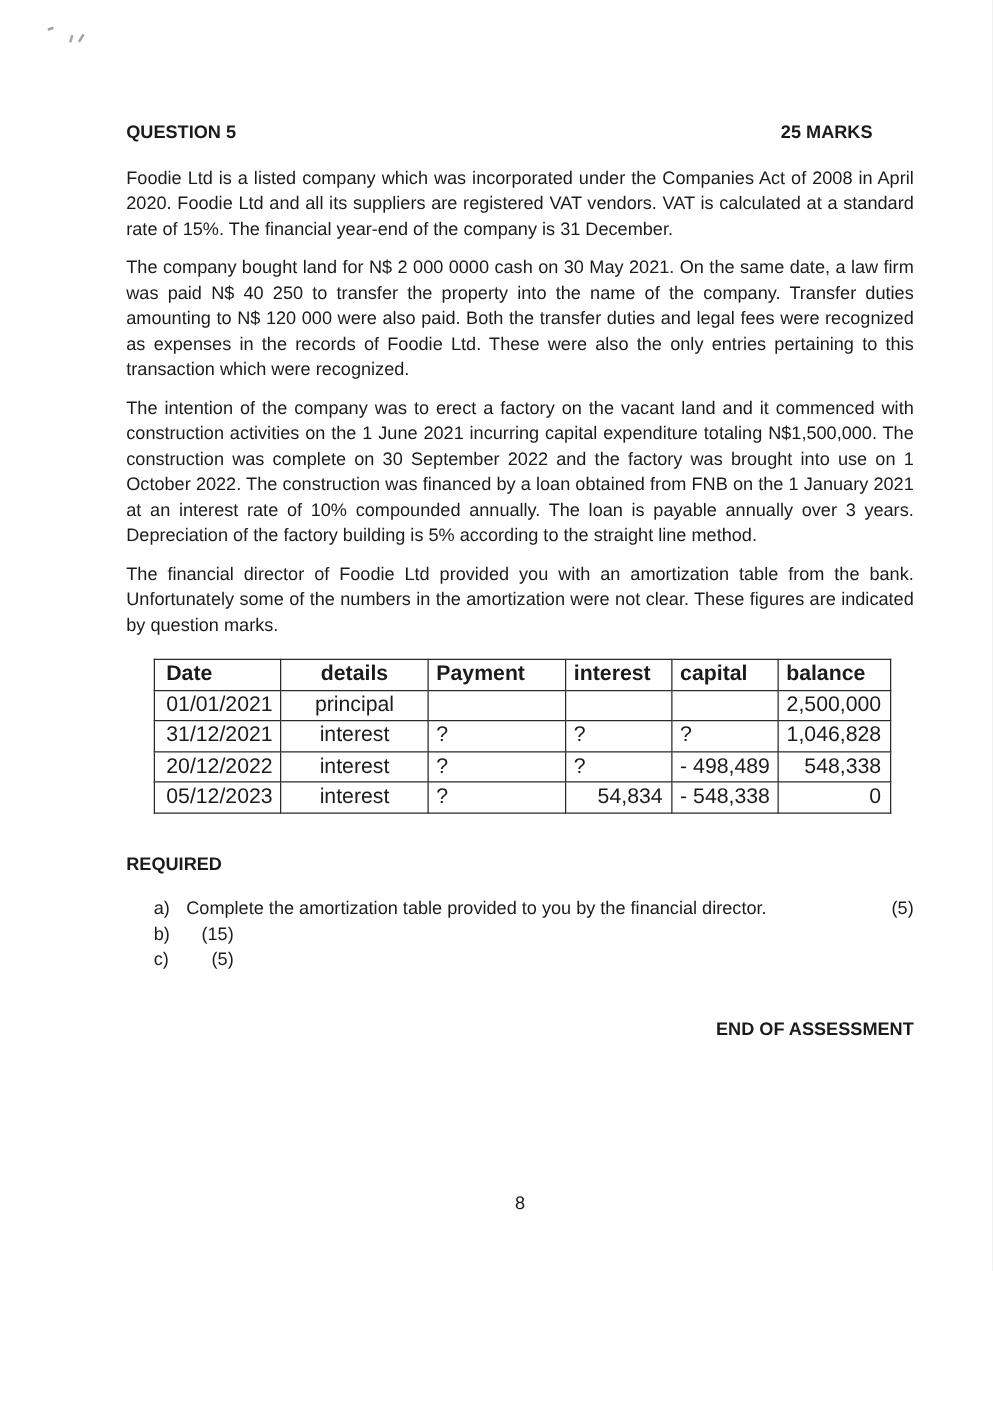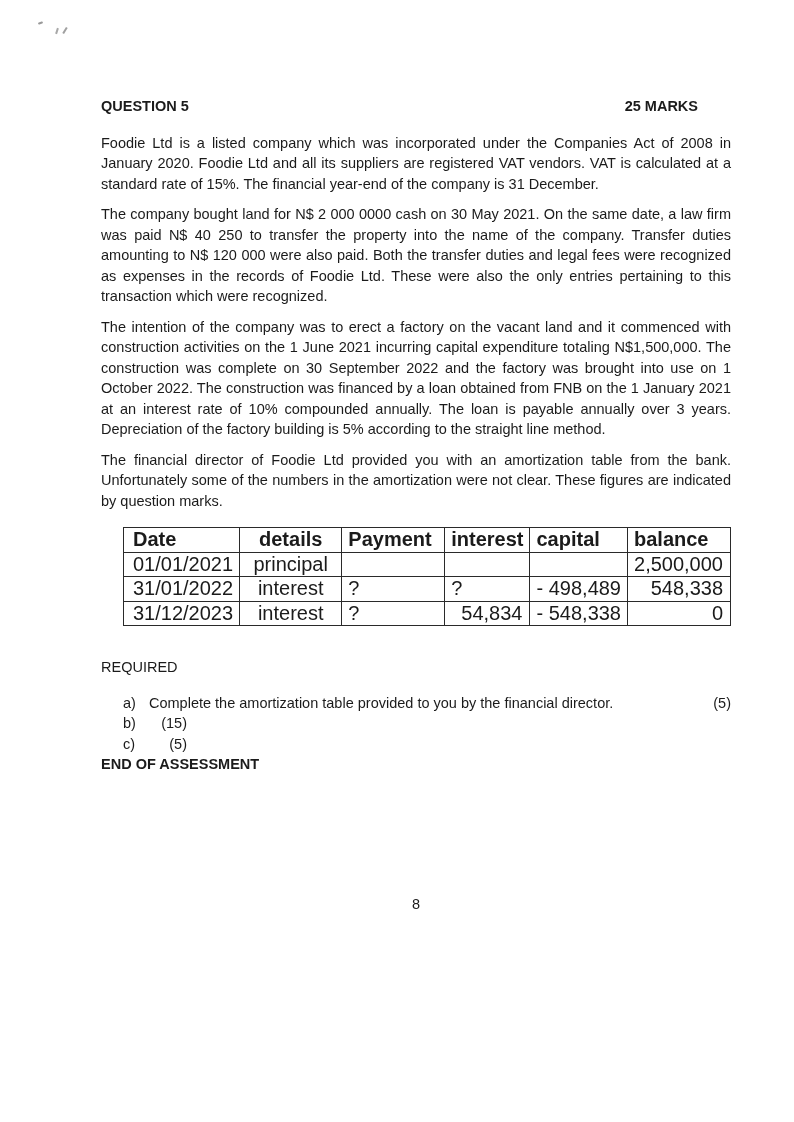--- a/index.html
+++ b/index.html
@@ -33,64 +33,64 @@
   .header-row {
     display: flex; justify-content: space-between; align-items: flex-start;
     padding-right: 33px; margin-bottom: 16px;
   }
   .bold { font-weight: bold; }
   .para { margin-bottom: 10px; }
   .justify { text-align: justify; }
   table.amort {
     border-collapse: collapse;
     margin: 16px 0 0 22px;
-    font-size: 20px;
+    font-size: 17px;
   }
   table.amort th, table.amort td {
     border: 1.2px solid #2a2a2a;
     padding: 1px 6px 2px 6px;
     height: 20px;
     vertical-align: middle;
     text-align: left;
     white-space: nowrap;
   }
   table.amort th { font-weight: bold; }
   table.amort .c-date   { width: 100px; padding-left: 9px; }
   table.amort .c-det    { width: 118px; text-align: center; }
   table.amort .c-pay    { width: 110px; }
   table.amort .c-int    { width: 85px; }
   table.amort .c-cap    { width: 80px; }
   table.amort .c-bal    { width: 90px; }
   table.amort td.num { text-align: right; padding-right: 7px; }
-  .required-heading { margin-top: 31px; font-weight: normal; }
+  .required-heading { margin-top: 31px; font-weight: bold; }
   .req-list { margin-top: 15px; padding-left: 22px; }
   .req-item { display: flex; align-items: flex-start; }
   .req-item .letter { width: 26px; flex: 0 0 26px; }
   .req-item .req-text { flex: 1 1 auto; padding-right: 10px; }
   .req-item .req-marks { flex: 0 0 38px; text-align: right; align-self: flex-end; }
-  .end-line { text-align: left; font-weight: bold; }
+  .end-line { margin-top: 35px; text-align: right; font-weight: bold; }
   .page-number { margin-top: 119px; text-align: center; }
 </style>
 </head>
 <body>
 
 <div class="page">
 
   <div class="pen-marks">
     <span class="m1"></span>
     <span class="m2"></span>
     <span class="m3"></span>
   </div>
 
   <div class="header-row">
     <span class="bold">QUESTION 5</span>
     <span class="bold">25 MARKS</span>
   </div>
 
-  <p class="para justify">Foodie Ltd is a listed company which was incorporated under the Companies Act of 2008 in January 2020. Foodie Ltd and all its suppliers are registered VAT vendors. VAT is calculated at a standard rate of 15%.  The financial year-end of the company is 31 December.</p>
+  <p class="para justify">Foodie Ltd is a listed company which was incorporated under the Companies Act of 2008 in April 2020. Foodie Ltd and all its suppliers are registered VAT vendors. VAT is calculated at a standard rate of 15%.  The financial year-end of the company is 31 December.</p>
   <p class="para justify">The company bought land for N$ 2 000 0000 cash on 30 May 2021. On the same date, a law firm was paid N$ 40 250 to transfer the property into the name of the company. Transfer duties amounting to N$ 120 000 were also paid. Both the transfer duties and legal fees were recognized as expenses in the records of Foodie Ltd.  These were also the only entries pertaining to this transaction which were recognized.</p>
   <p class="para justify">The intention of the company was to erect a factory on the vacant land and it commenced with construction activities on the 1 June 2021 incurring capital expenditure totaling N$1,500,000. The construction was complete on 30 September 2022 and the factory was brought into use on 1 October 2022. The construction was financed by a loan obtained from FNB on the 1 January 2021 at an interest rate of 10% compounded annually. The loan is payable annually over 3 years. Depreciation of the factory building is 5% according to the straight line method.</p>
   <p class="para justify">The financial director of Foodie Ltd provided you with an amortization table from the bank. Unfortunately some of the numbers in the amortization were not clear.  These figures  are indicated by question marks.</p>
 
   <table class="amort">
     <thead>
       <tr>
         <th class="c-date">Date</th>
         <th class="c-det">details</th>
         <th class="c-pay">Payment</th>
@@ -102,29 +102,37 @@
     <tbody>
       <tr>
         <td class="c-date">01/01/2021</td>
         <td class="c-det">principal</td>
         <td class="c-pay"></td>
         <td class="c-int"></td>
         <td class="c-cap"></td>
         <td class="c-bal num">2,500,000</td>
       </tr>
       <tr>
-        <td class="c-date">31/01/2022</td>
+        <td class="c-date">31/12/2021</td>
+        <td class="c-det">interest</td>
+        <td class="c-pay">?</td>
+        <td class="c-int">?</td>
+        <td class="c-cap">?</td>
+        <td class="c-bal num">1,046,828</td>
+      </tr>
+      <tr>
+        <td class="c-date">20/12/2022</td>
         <td class="c-det">interest</td>
         <td class="c-pay">?</td>
         <td class="c-int">?</td>
         <td class="c-cap">- 498,489</td>
         <td class="c-bal num">548,338</td>
       </tr>
       <tr>
-        <td class="c-date">31/12/2023</td>
+        <td class="c-date">05/12/2023</td>
         <td class="c-det">interest</td>
         <td class="c-pay">?</td>
         <td class="c-int num">54,834</td>
         <td class="c-cap">- 548,338</td>
         <td class="c-bal num">0</td>
       </tr>
     </tbody>
   </table>
 
   <div class="required-heading">REQUIRED</div>

